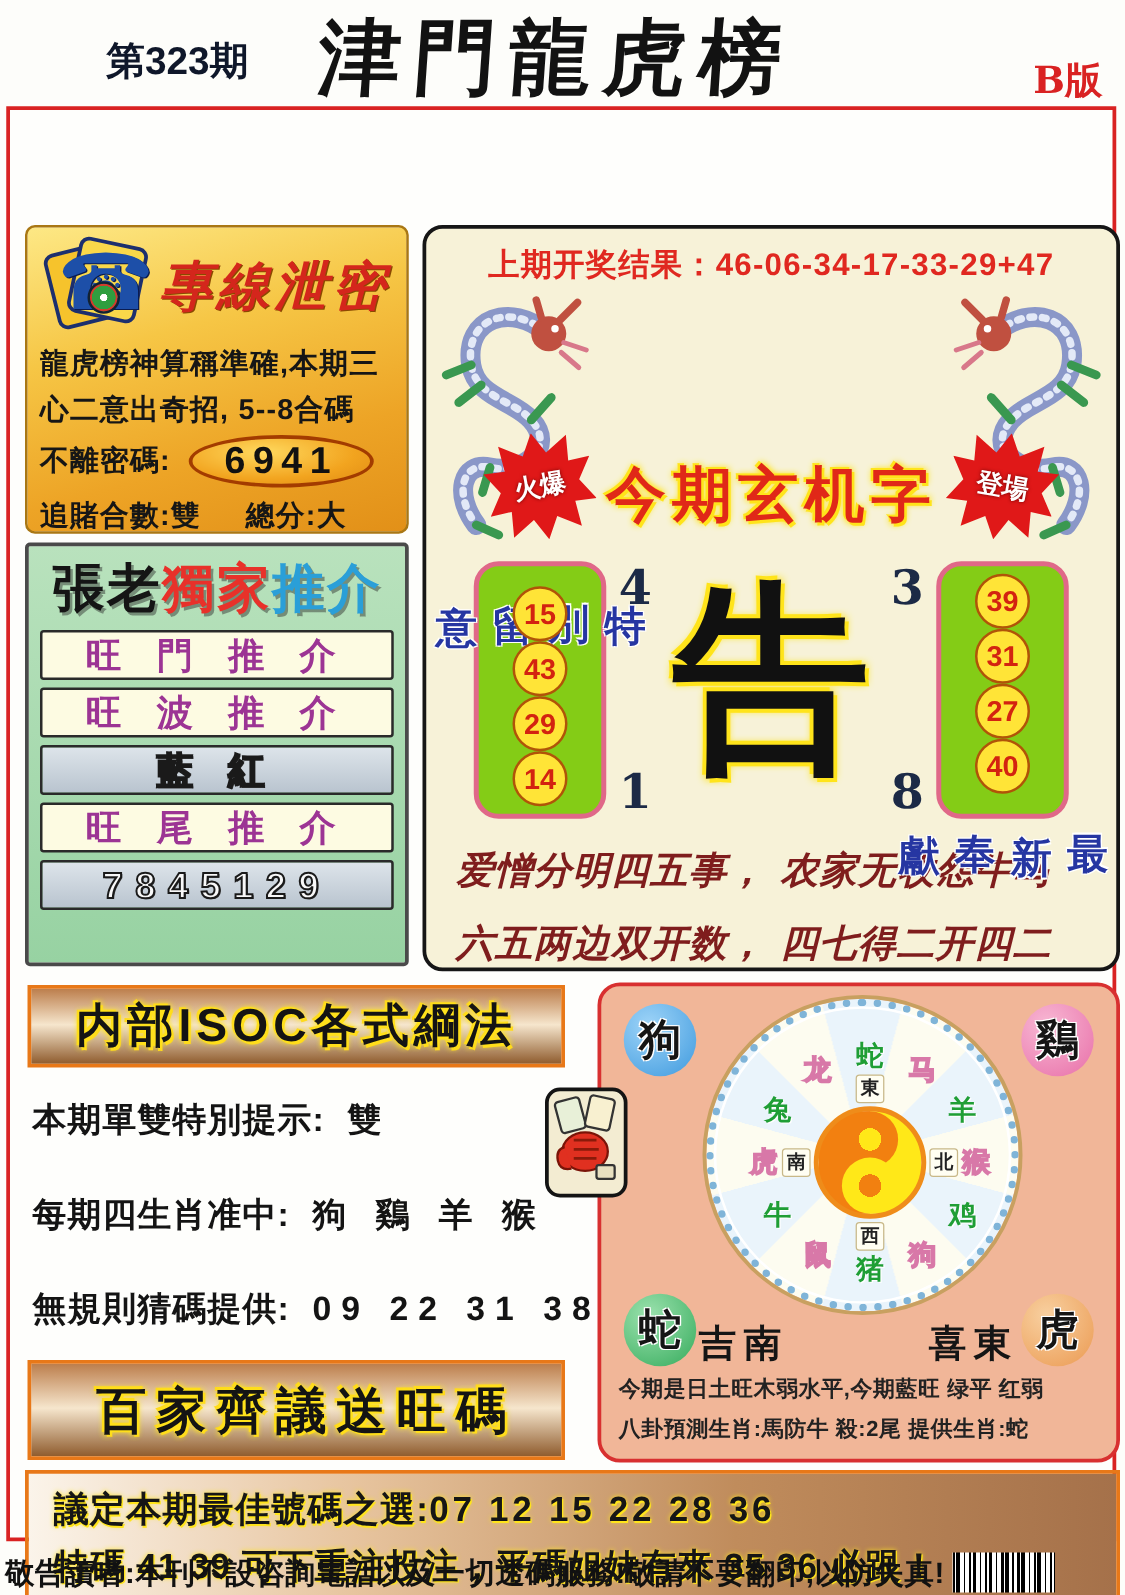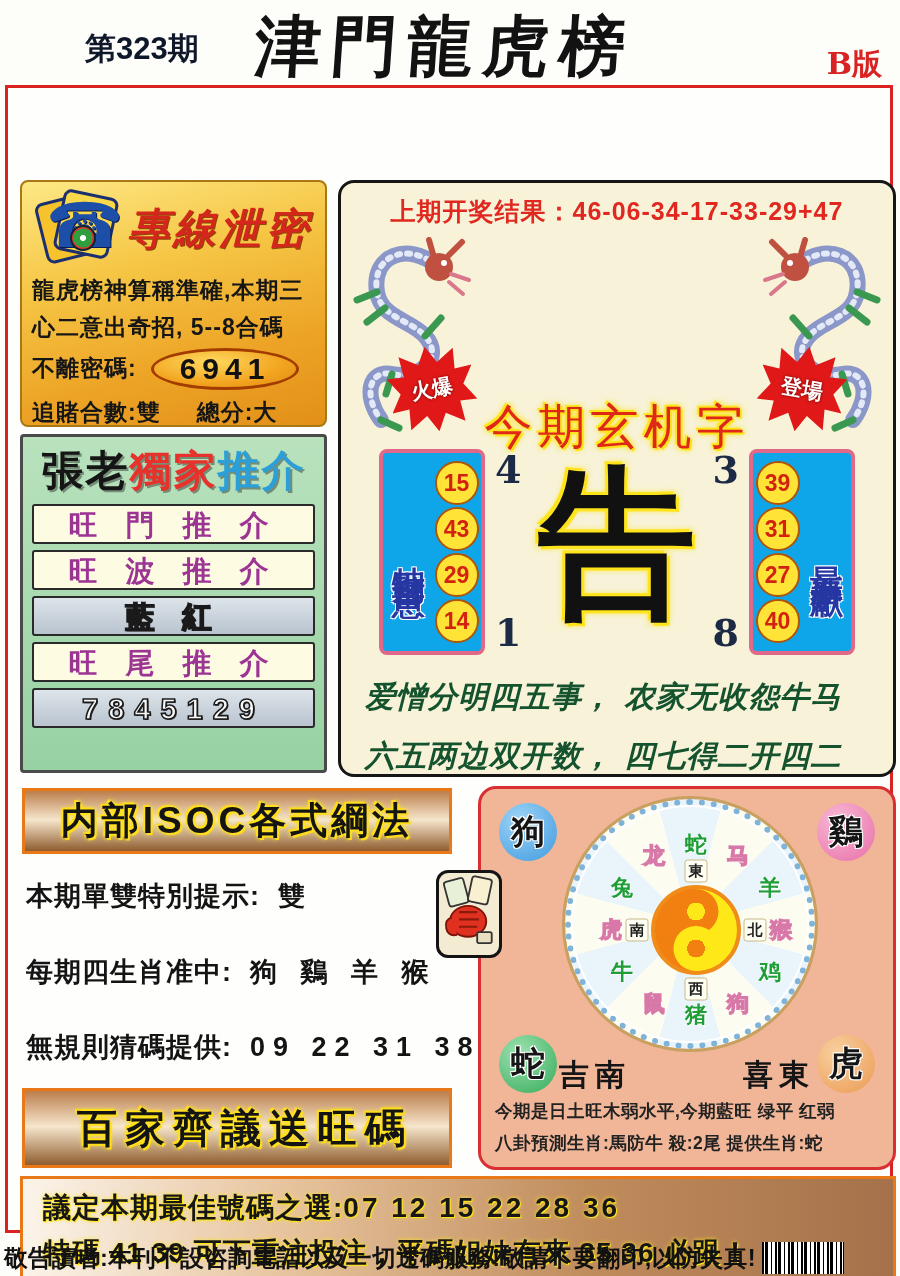--- a/index.html
+++ b/index.html
@@ -55,41 +55,41 @@
   .dragon { position:absolute; top:6px; width:158px; height:205px; }
   .dragon.left { left:4px; }
   .dragon.right { right:4px; transform:scaleX(-1); }
   .burst { position:absolute; width:86px; height:86px; display:flex; align-items:center; justify-content:center;
            background:#e01818; color:#fff; font-size:21px; font-weight:900;
            clip-path:polygon(50% 0%,61% 20%,82% 7%,80% 31%,100% 30%,87% 50%,100% 70%,80% 69%,82% 93%,61% 80%,50% 100%,39% 80%,18% 93%,20% 69%,0% 70%,13% 50%,0% 30%,20% 31%,18% 7%,39% 20%);
            text-shadow:0 0 3px #600; }
   .burst.left { left:48px; top:118px; transform:rotate(-10deg); }
   .burst.right { right:48px; top:118px; transform:rotate(10deg); }
   .center-title { position:absolute; left:50%; top:136px; transform:translateX(-50%); white-space:nowrap;
-                  font-size:48px; font-weight:400; color:#e02818; font-family:"DejaVu Serif",serif; letter-spacing:5px;
-                  text-shadow:0 0 6px #ffe41c,0 0 6px #ffe41c,2px 2px 0 #ffe41c,-2px -2px 0 #ffe41c;margin-top:31px; }
+                  font-size:48px; font-weight:700; color:#e02818; font-family:"DejaVu Serif",serif; letter-spacing:5px;
+                  text-shadow:0 0 6px #ffe41c,0 0 6px #ffe41c,2px 2px 0 #ffe41c,-2px -2px 0 #ffe41c; }
   .mystery-row { position:relative; height:222px; }
-  .num-box { position:absolute; top:6px; width:106px; height:206px; border:4px solid #e06888; border-radius:8px;
-             background:#0ea5e9; display:flex; align-items:center; justify-content:center; gap:4px; padding:6px 2px; }
+  .num-box { position:absolute; top:6px; width:106px; height:206px; border:4px solid #e06888; border-radius:20px;
+             background:#84cc16; display:flex; align-items:center; justify-content:center; gap:4px; padding:6px 2px;flex-direction:column; }
   .num-box.leftbox { left:38px; }
   .num-box.rightbox { right:38px; }
   .vtitle { writing-mode:vertical-rl; text-orientation:upright; font-size:33px; font-weight:900; color:#2636a2;
             letter-spacing:6px; text-shadow:1px 1px 0 #fff,-1px -1px 0 #fff,1px -1px 0 #fff,-1px 1px 0 #fff; }
   .circle-col { display:flex; flex-direction:column; justify-content:space-between; height:100%; padding:2px 0; }
   .ycircle { width:44px; height:44px; border-radius:50%; background:#ffe437; border:2.5px solid #b05408;
              display:flex; align-items:center; justify-content:center; font-size:23px; font-weight:900; color:#d32310; }
   .glyph-wrap { position:absolute; left:50%; top:0; transform:translateX(-50%); width:300px; height:222px; }
   .glyph { position:absolute; left:50%; top:46%; transform:translate(-50%,-50%); font-size:158px; font-weight:900;
            font-family:"DejaVu Serif",serif; color:#111;
            text-shadow:0 0 7px #ffe41c,0 0 7px #ffe41c,3px 3px 0 #ffe41c,-3px -3px 0 #ffe41c; }
   .corner { position:absolute; font-size:38px; font-weight:bold; color:#1c2a46; font-family:"DejaVu Serif",serif; }
   .corner.tl { left:28px; top:4px; } .corner.tr { right:28px; top:4px; }
   .corner.bl { left:28px; bottom:10px; } .corner.br { right:28px; bottom:10px; }
   .panel-poem { margin:6px 24px 0 24px; font-family:"DejaVu Serif",serif; font-style:italic; font-weight:bold;
-                font-size:30px; color:#14532d; letter-spacing:1px; line-height:1.75; white-space:nowrap; }
+                font-size:30px; color:#7f1d1d; letter-spacing:1px; line-height:1.75; white-space:nowrap; }
 
   
   .banner { position:absolute; left:14px; border:3px solid #e87818;
             background:linear-gradient(180deg,#bc7e4c 0%,#f6e6cd 48%,#8f5c2e 100%);
             display:flex; align-items:center; justify-content:center; white-space:nowrap; }
   .banner-text { font-weight:900; color:#141414; letter-spacing:4px;
                  text-shadow:0 0 5px #ffe41c,0 0 5px #ffe41c,2px 2px 0 #ffd81c,-2px -2px 0 #ffd81c; }
   .banner.isoc { top:700px; width:430px; height:66px; }
   .banner.isoc .banner-text { font-size:37px; }
   .banner.baijia { top:1000px; width:430px; height:80px;padding-left:16px; }

